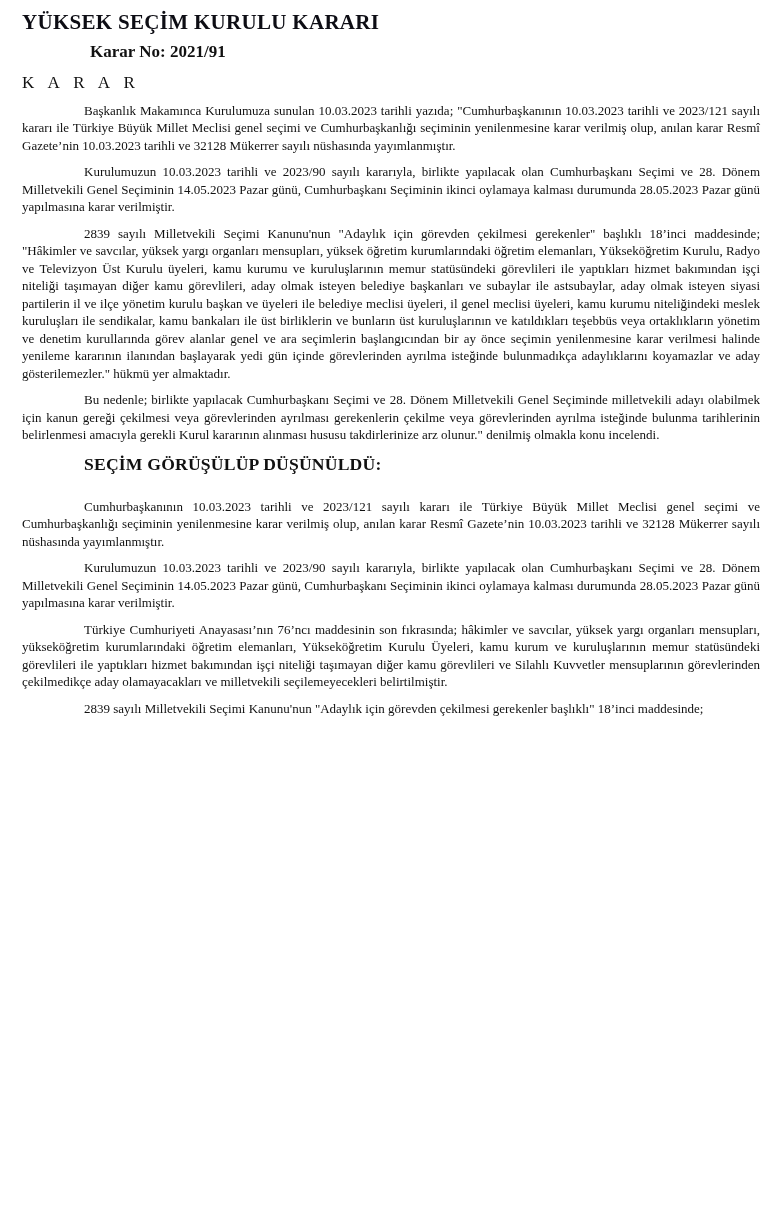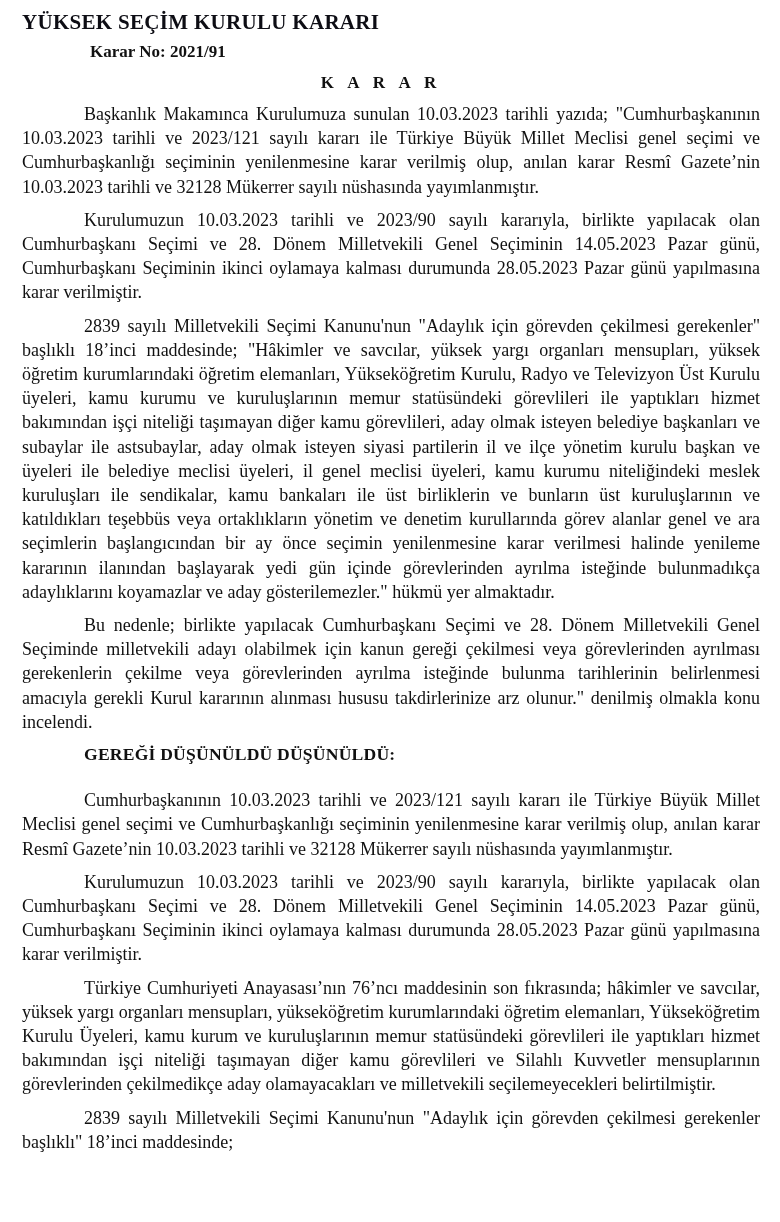--- a/index.html
+++ b/index.html
@@ -42,32 +42,32 @@
     text-decoration: underline;
     text-underline-offset: 3px;
   }
   .decision-no {
     margin: 8px 0 0 68px;
     font-size: 17px;
     font-weight: bold;
     line-height: 1.2;
   }
   .karar-heading {
-    text-align: center;
+    text-align: left;
     font-size: 17px;
-    font-weight: bold;
+    font-weight: normal;
     letter-spacing: 5px;
     margin: 10px 0 0 0;
     padding-right: 20px;
     line-height: 1.2;
   }
   p.body-par {
     text-align: justify;
     text-justify: inter-word;
-    font-size: 18px;
+    font-size: 13px;
     line-height: 1.345;
     margin: 9px 0 0 0;
     text-indent: 62px;
     hyphens: none;
     word-spacing: 0px;
   }
   p.body-par.tight {
     margin-top: 23px;
   }
   .section-heading {
@@ -96,21 +96,21 @@
   <div class="karar-heading">K A R A R</div>
 
   <p class="body-par">Başkanlık Makamınca Kurulumuza sunulan 10.03.2023 tarihli yazıda; "Cumhurbaşkanının 10.03.2023 tarihli ve 2023/121 sayılı kararı ile Türkiye Büyük Millet Meclisi genel seçimi ve Cumhurbaşkanlığı seçiminin yenilenmesine karar verilmiş olup, anılan karar Resmî Gazete’nin 10.03.2023 tarihli ve 32128 Mükerrer sayılı nüshasında yayımlanmıştır.</p>
 
   <p class="body-par">Kurulumuzun 10.03.2023 tarihli ve 2023/90 sayılı kararıyla, birlikte yapılacak olan Cumhurbaşkanı Seçimi ve 28. Dönem Milletvekili Genel Seçiminin 14.05.2023 Pazar günü, Cumhurbaşkanı Seçiminin ikinci oylamaya kalması durumunda 28.05.2023 Pazar günü yapılmasına karar verilmiştir.</p>
 
   <p class="body-par">2839 sayılı Milletvekili Seçimi Kanunu'nun "Adaylık için görevden çekilmesi gerekenler" başlıklı 18’inci maddesinde; "Hâkimler ve savcılar, yüksek yargı organları mensupları, yüksek öğretim kurumlarındaki öğretim elemanları, Yükseköğretim Kurulu, Radyo ve Televizyon Üst Kurulu üyeleri, kamu kurumu ve kuruluşlarının memur statüsündeki görevlileri ile yaptıkları hizmet bakımından işçi niteliği taşımayan diğer kamu görevlileri, aday olmak isteyen belediye başkanları ve subaylar ile astsubaylar, aday olmak isteyen siyasi partilerin il ve ilçe yönetim kurulu başkan ve üyeleri ile belediye meclisi üyeleri, il genel meclisi üyeleri, kamu kurumu niteliğindeki meslek kuruluşları ile sendikalar, kamu bankaları ile üst birliklerin ve bunların üst kuruluşlarının ve katıldıkları teşebbüs veya ortaklıkların yönetim ve denetim kurullarında görev alanlar genel ve ara seçimlerin başlangıcından bir ay önce seçimin yenilenmesine karar verilmesi halinde yenileme kararının ilanından başlayarak yedi gün içinde görevlerinden ayrılma isteğinde bulunmadıkça adaylıklarını koyamazlar ve aday gösterilemezler." hükmü yer almaktadır.</p>
 
   <p class="body-par">Bu nedenle; birlikte yapılacak Cumhurbaşkanı Seçimi ve 28. Dönem Milletvekili Genel Seçiminde milletvekili adayı olabilmek için kanun gereği çekilmesi veya görevlerinden ayrılması gerekenlerin çekilme veya görevlerinden ayrılma isteğinde bulunma tarihlerinin belirlenmesi amacıyla gerekli Kurul kararının alınması hususu takdirlerinize arz olunur." denilmiş olmakla konu incelendi.</p>
 
-  <div class="section-heading">GEREĞİ DÜŞÜNÜLDÜ DÜŞÜNÜLDÜ:</div>
+  <div class="section-heading">SEÇİM GÖRÜŞÜLÜP DÜŞÜNÜLDÜ:</div>
 
   <p class="body-par tight">Cumhurbaşkanının 10.03.2023 tarihli ve 2023/121 sayılı kararı ile Türkiye Büyük Millet Meclisi genel seçimi ve Cumhurbaşkanlığı seçiminin yenilenmesine karar verilmiş olup, anılan karar Resmî Gazete’nin 10.03.2023 tarihli ve 32128 Mükerrer sayılı nüshasında yayımlanmıştır.</p>
 
   <p class="body-par">Kurulumuzun 10.03.2023 tarihli ve 2023/90 sayılı kararıyla, birlikte yapılacak olan Cumhurbaşkanı Seçimi ve 28. Dönem Milletvekili Genel Seçiminin 14.05.2023 Pazar günü, Cumhurbaşkanı Seçiminin ikinci oylamaya kalması durumunda 28.05.2023 Pazar günü yapılmasına karar verilmiştir.</p>
 
   <p class="body-par">Türkiye Cumhuriyeti Anayasası’nın 76’ncı maddesinin son fıkrasında; hâkimler ve savcılar, yüksek yargı organları mensupları, yükseköğretim kurumlarındaki öğretim elemanları, Yükseköğretim Kurulu Üyeleri, kamu kurum ve kuruluşlarının memur statüsündeki görevlileri ile yaptıkları hizmet bakımından işçi niteliği taşımayan diğer kamu görevlileri ve Silahlı Kuvvetler mensuplarının görevlerinden çekilmedikçe aday olamayacakları ve milletvekili seçilemeyecekleri belirtilmiştir.</p>
 
   <p class="body-par clip-last">2839 sayılı Milletvekili Seçimi Kanunu'nun "Adaylık için görevden çekilmesi gerekenler başlıklı" 18’inci maddesinde;</p>
 
 </div>

